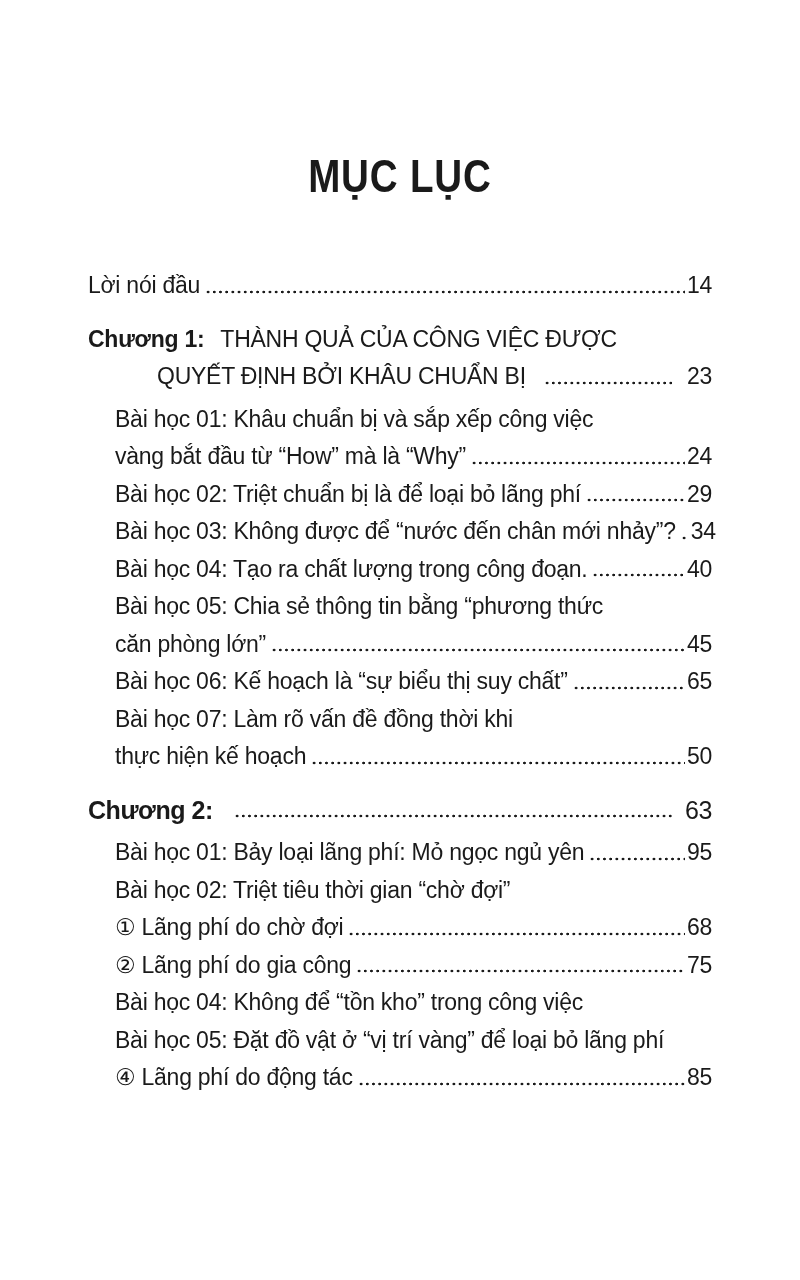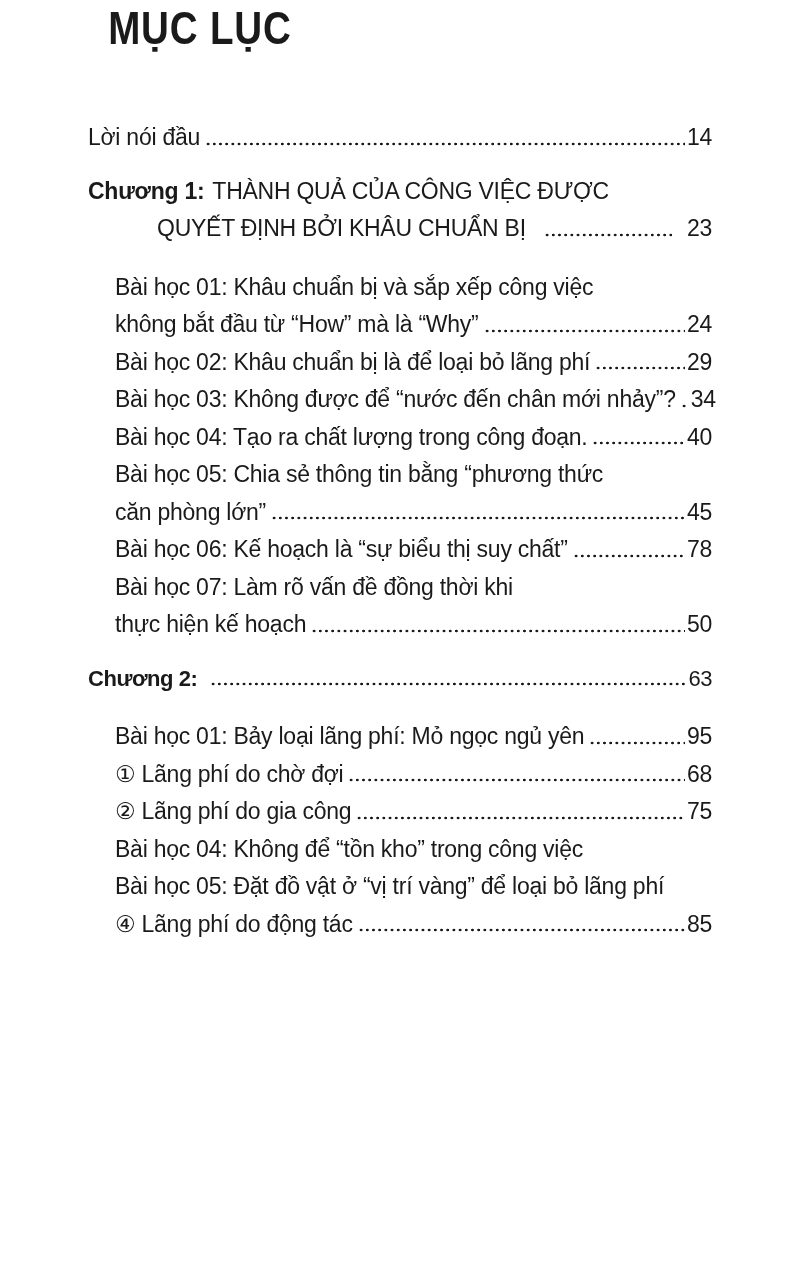--- a/index.html
+++ b/index.html
@@ -11,20 +11,22 @@
     overflow:hidden;
     position:relative;
   }
   .page{
     box-sizing:border-box;
     width:800px;height:1280px;
     padding:0 88px;
     position:relative;
   }
   .title-wrap{
+    margin-top:148px;
+    text-align:center;
   }
   .title{
     display:inline-block;
     font-size:47px;
     font-weight:bold;
     letter-spacing:1px;
     transform:scaleX(0.82);
     transform-origin:center;
     white-space:nowrap;
   }
@@ -46,25 +48,25 @@
     height:6px;
     margin:0 2px 10px 5px;
     background-image:radial-gradient(circle at 3px 3px,#1a1a1a 1.25px,transparent 1.6px);
     background-size:6.2px 6px;
     background-repeat:repeat-x;
     background-position:left bottom;
     min-width:8px;
   }
   .pg{flex:none;}
   .chap-label{font-weight:bold;margin-right:8px;}
-  .chapter-row{margin-top:16px;}
+  .chapter-row{margin-top:16px;gap:8px;}
   .chapter-cont{padding-left:69px;gap:13px;}
   .lesson{padding-left:27px;}
-  .first-lesson{margin-top:21px;}
-  .chapter2-row{font-size:22px;letter-spacing:-0.45px;}
+  .first-lesson{margin-top:5px;}
+  .chapter2-row{font-size:25px;letter-spacing:-0.45px;}
 </style>
 </head>
 <body>
 
 <div class="page">
 
   <div class="title-wrap">
     <span class="title">MỤC LỤC</span>
   </div>
 
@@ -83,27 +85,27 @@
     <div class="row chapter-cont">
       <span>QUYẾT ĐỊNH BỞI KHÂU CHUẨN BỊ</span>
       <span class="leader"></span>
       <span class="pg">23</span>
     </div>
 
     <div class="row lesson first-lesson">
       <span>Bài học 01: Khâu chuẩn bị và sắp xếp công việc</span>
     </div>
     <div class="row lesson">
-      <span>không bắt đầu từ “How” mà là “Why”</span>
+      <span>vàng bắt đầu từ “How” mà là “Why”</span>
       <span class="leader"></span>
       <span class="pg">24</span>
     </div>
 
     <div class="row lesson">
-      <span>Bài học 02: Khâu chuẩn bị là để loại bỏ lãng phí</span>
+      <span>Bài học 02: Triệt chuẩn bị là để loại bỏ lãng phí</span>
       <span class="leader"></span>
       <span class="pg">29</span>
     </div>
 
     <div class="row lesson">
       <span>Bài học 03: Không được để “nước đến chân mới nhảy”?</span>
       <span class="leader"></span>
       <span class="pg">34</span>
     </div>
 
@@ -118,21 +120,21 @@
     </div>
     <div class="row lesson">
       <span>căn phòng lớn”</span>
       <span class="leader"></span>
       <span class="pg">45</span>
     </div>
 
     <div class="row lesson">
       <span>Bài học 06: Kế hoạch là “sự biểu thị suy chất”</span>
       <span class="leader"></span>
-      <span class="pg">78</span>
+      <span class="pg">65</span>
     </div>
 
     <div class="row lesson">
       <span>Bài học 07: Làm rõ vấn đề đồng thời khi</span>
     </div>
     <div class="row lesson">
       <span>thực hiện kế hoạch</span>
       <span class="leader"></span>
       <span class="pg">50</span>
     </div>
@@ -142,20 +144,23 @@
       <span class="leader"></span>
       <span class="pg">63</span>
     </div>
 
     <div class="row lesson first-lesson">
       <span>Bài học 01: Bảy loại lãng phí: Mỏ ngọc ngủ yên</span>
       <span class="leader"></span>
       <span class="pg">95</span>
     </div>
 
+    <div class="row lesson">
+      <span>Bài học 02: Triệt tiêu thời gian “chờ đợi”</span>
+    </div>
     <div class="row lesson">
       <span>① Lãng phí do chờ đợi</span>
       <span class="leader"></span>
       <span class="pg">68</span>
     </div>
 
     <div class="row lesson">
       <span>② Lãng phí do gia công</span>
       <span class="leader"></span>
       <span class="pg">75</span>

